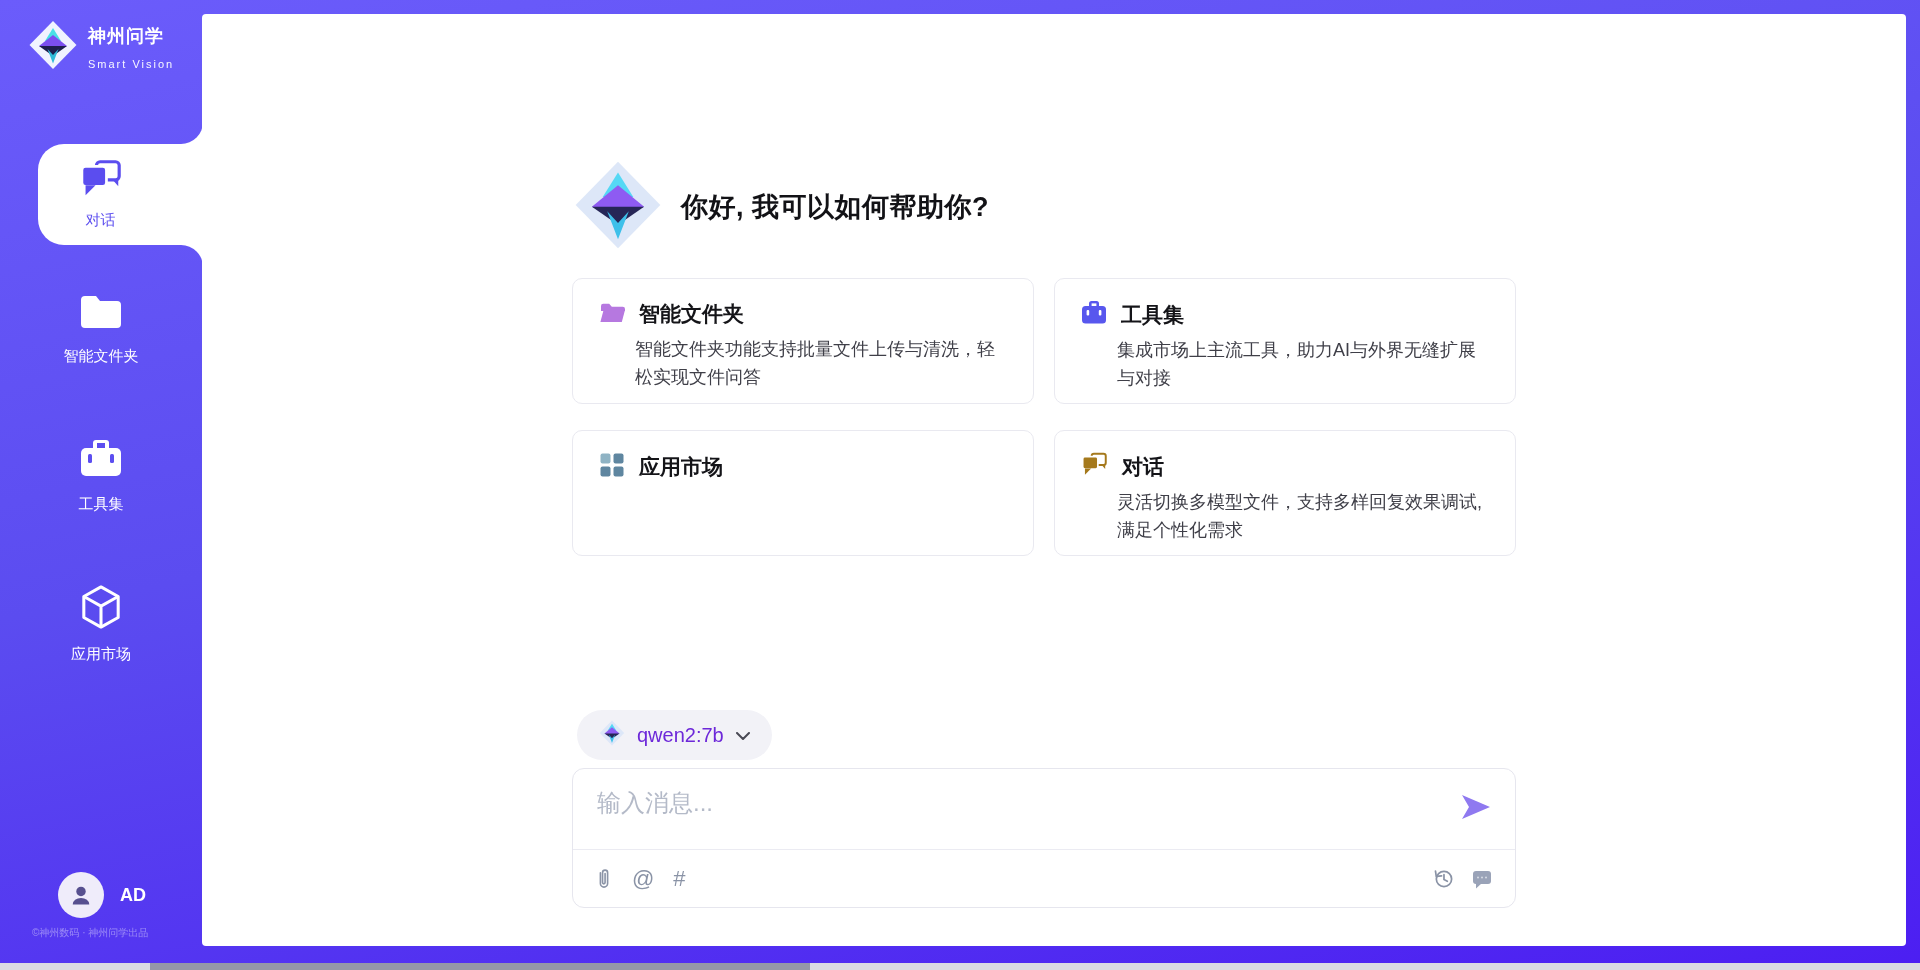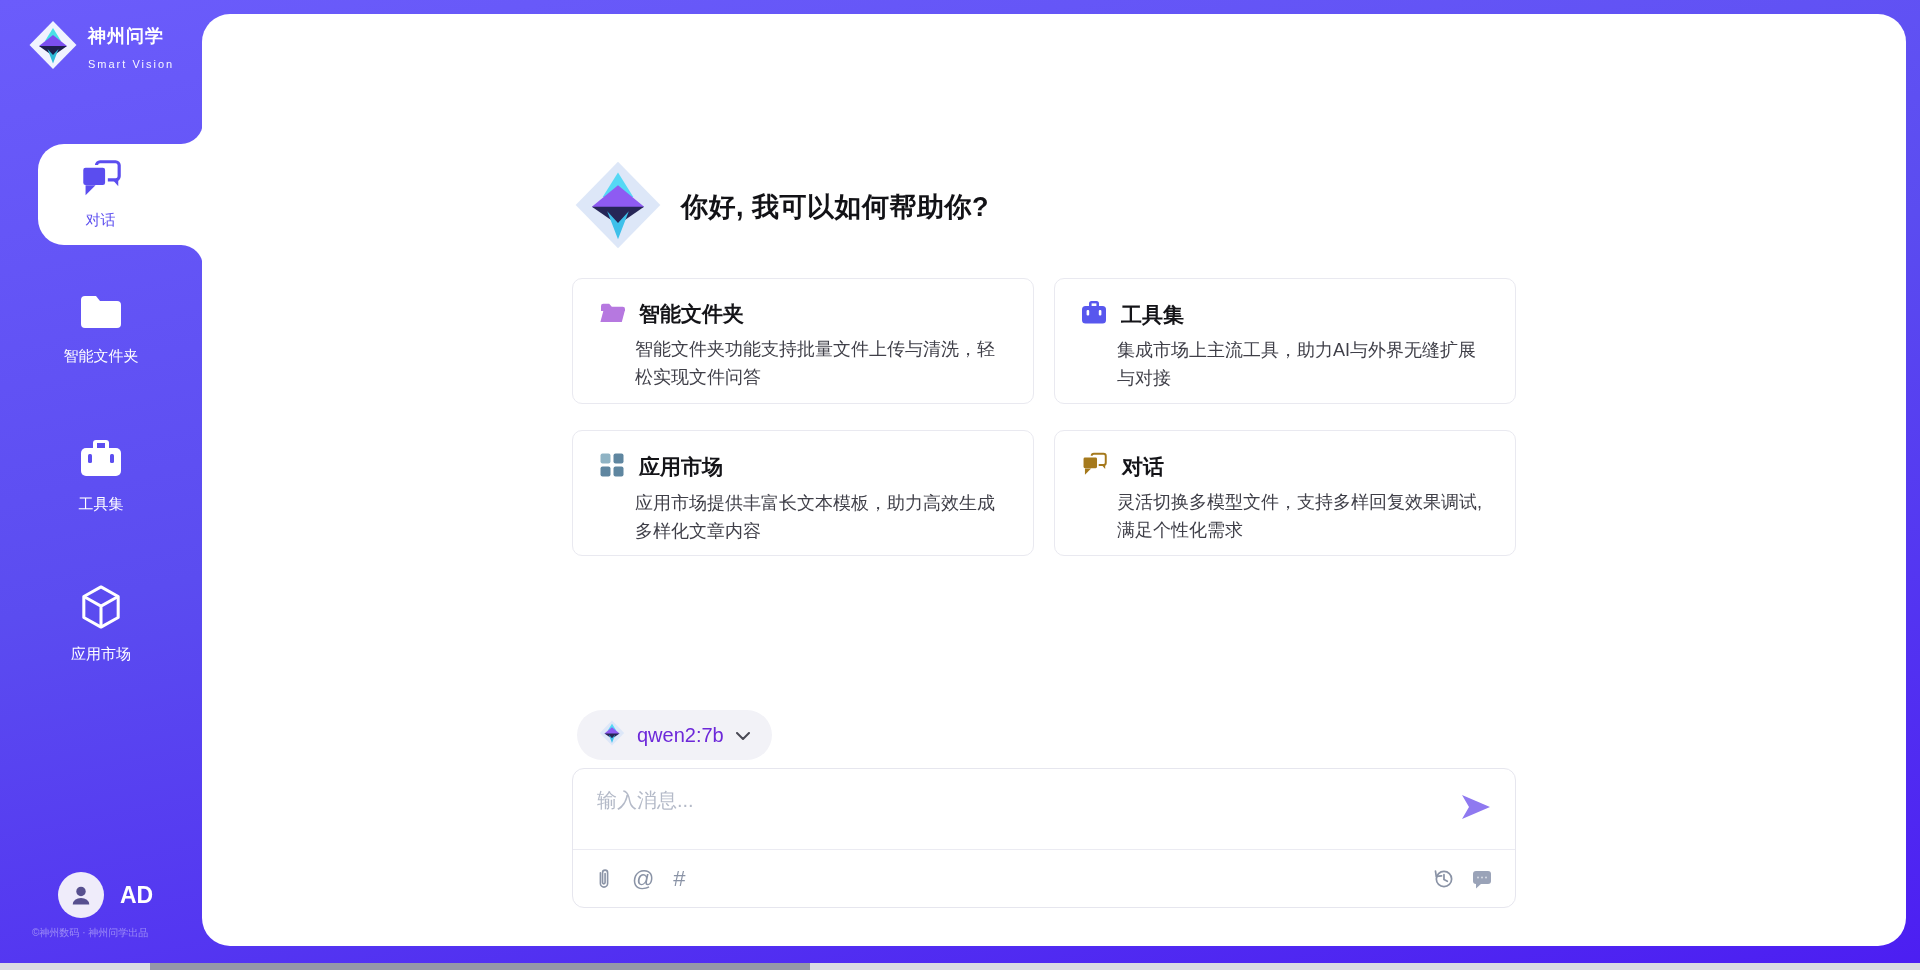--- a/index.html
+++ b/index.html
@@ -2,21 +2,21 @@
 <html><head>
 <meta charset="utf-8">
 <style>
   html,body{margin:0;padding:0;}
   body{font-family:"Liberation Sans","DejaVu Sans",sans-serif;background:#fff;}
   .screen{position:relative;width:1920px;height:970px;overflow:hidden;
     background:linear-gradient(168deg,#6b5cfb 0%,#5b4cf0 45%,#4c1ef2 100%);}
 
   
   .panel{position:absolute;left:202px;top:14px;right:14px;bottom:24px;
-    background:#fff;border-radius:28px;z-index:1;}
+    background:#fff;border-radius:4px;z-index:1;}
 
   
   .sidebar{position:absolute;left:0;top:0;width:182px;height:100%;z-index:2;padding-left:20px;}
   .logo{position:absolute;left:28px;top:20px;display:flex;align-items:center;gap:10px;}
   .logo-text{display:flex;flex-direction:column;color:#fff;}
   .logo-title{font-size:18px;font-weight:bold;letter-spacing:1px;}
   .logo-sub{font-size:11px;letter-spacing:2px;margin-top:10px;opacity:.95;}
 
   .active-tab{position:absolute;left:38px;top:144px;width:165px;height:101px;background:#fff;
     border-radius:26px 0 0 26px;display:flex;flex-direction:column;align-items:center;
@@ -28,21 +28,21 @@
   .active-tab .nav-label{color:#5b4def;}
 
   .nav-item{position:absolute;left:0;width:202px;display:flex;flex-direction:column;
     align-items:center;gap:11px;cursor:pointer;}
   .nav-label{font-size:15px;color:#fff;}
   .ni-folder{top:292px;} .ni-tools{top:438px;} .ni-market{top:584px;} .ni-settings{top:729px;}
 
   .user-row{position:absolute;left:58px;top:872px;display:flex;align-items:center;gap:16px;}
   .avatar{width:46px;height:46px;border-radius:50%;background:#efecfa;display:flex;
     align-items:center;justify-content:center;}
-  .user-name{color:#fff;font-size:23px;font-weight:600;}
+  .user-name{color:#fff;font-size:18px;font-weight:600;}
   .copyright{position:absolute;left:32px;top:926px;font-size:10px;color:rgba(255,255,255,.4);}
 
   
   .scroll-strip{position:absolute;left:0;right:0;bottom:0;height:7px;background:#dadae3;z-index:4;}
   .scroll-thumb{position:absolute;left:150px;top:0;width:660px;height:7px;background:#9597a8;}
 
   
   .greeting{position:absolute;left:371px;top:146px;display:flex;align-items:center;gap:18px;}
   .greeting h1{margin:0;font-size:27px;font-weight:bold;color:#121216;letter-spacing:.5px;}
 
@@ -55,21 +55,21 @@
   .card-desc{margin:7px 0 0 36px;font-size:18px;line-height:28px;color:#3f3f48;}
 
   .model-pill{position:absolute;left:375px;top:696px;height:50px;border-radius:25px;
     background:#f2f2f7;display:inline-flex;align-items:center;gap:12px;padding:0 22px;cursor:pointer;}
   .model-name{font-size:20px;color:#6d28d9;}
 
   .composer{position:absolute;left:370px;top:754px;width:944px;height:140px;box-sizing:border-box;
     border:1px solid #e6e6ee;border-radius:12px;background:#fff;display:flex;flex-direction:column;}
   .composer-top{flex:1;position:relative;}
   .composer-top textarea{width:100%;height:100%;box-sizing:border-box;border:0;outline:0;resize:none;
-    background:transparent;padding:18px 70px 0 24px;font-size:20px;color:#333;
+    background:transparent;padding:18px 70px 0 24px;font-size:24px;color:#333;
     font-family:"Liberation Sans","DejaVu Sans",sans-serif;}
   .composer-top textarea::placeholder{color:#b4bac8;}
   .send-btn{position:absolute;right:24px;top:25px;width:30px;height:26px;border:0;background:none;
     padding:0;cursor:pointer;}
   .composer-bar{height:58px;border-top:1px solid #ebebf2;display:flex;align-items:center;
     padding:0 22px;box-sizing:border-box;}
   .bar-left{display:flex;align-items:center;gap:19px;}
   .bar-right{margin-left:auto;display:flex;align-items:center;gap:17px;}
   .glyph-btn{border:0;background:none;padding:0;cursor:pointer;font-size:22px;color:#8a93a6;
     line-height:1;font-family:"Liberation Sans","DejaVu Sans",sans-serif;}
@@ -131,21 +131,20 @@
           <span>
             <svg width="26" height="26" viewBox="0 0 26 26">
               <rect x="1.5" y="1.5" width="10" height="10" rx="2" fill="#8fb3c4"></rect>
               <rect x="14.5" y="1.5" width="10" height="10" rx="2" fill="#5f86a0"></rect>
               <rect x="1.5" y="14.5" width="10" height="10" rx="2" fill="#5f86a0"></rect>
               <rect x="14.5" y="14.5" width="10" height="10" rx="2" fill="#5f86a0"></rect>
             </svg>
           </span>
           <span class="card-title">应用市场</span>
         </div>
-        <div class="card-desc">应用市场提供丰富长文本模板，助力高效生成多样化文章内容</div>
       </div>
 
       <div class="card">
         <div class="card-head">
           <span>
             <svg width="27" height="25" viewBox="0 0 48 44">
               <rect x="19" y="3" width="25" height="20" rx="4" fill="none" stroke="#a5791c" stroke-width="3.5"></rect>
               <polygon points="36,22 43,30 43,22" fill="#a5791c"></polygon>
               <rect x="3" y="8" width="27" height="22" rx="4" fill="#a5791c" stroke="#fff" stroke-width="3"></rect>
               <polygon points="7,29 7,40 18,29" fill="#a5791c"></polygon>

